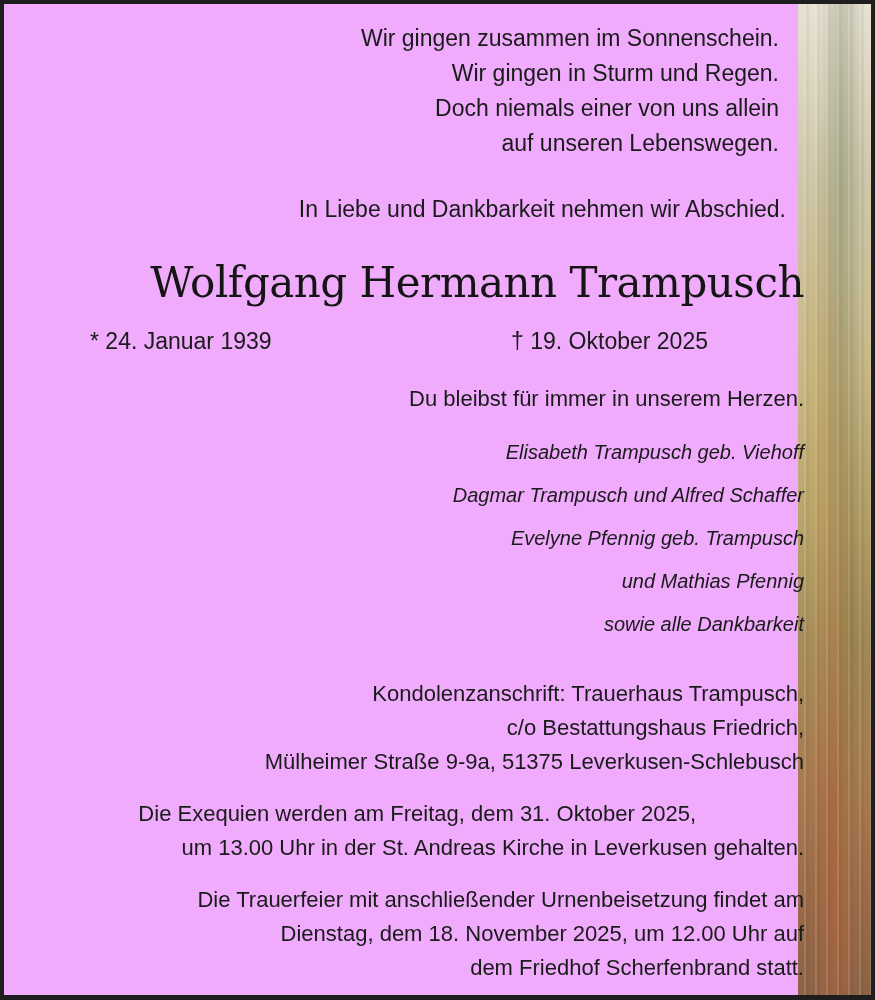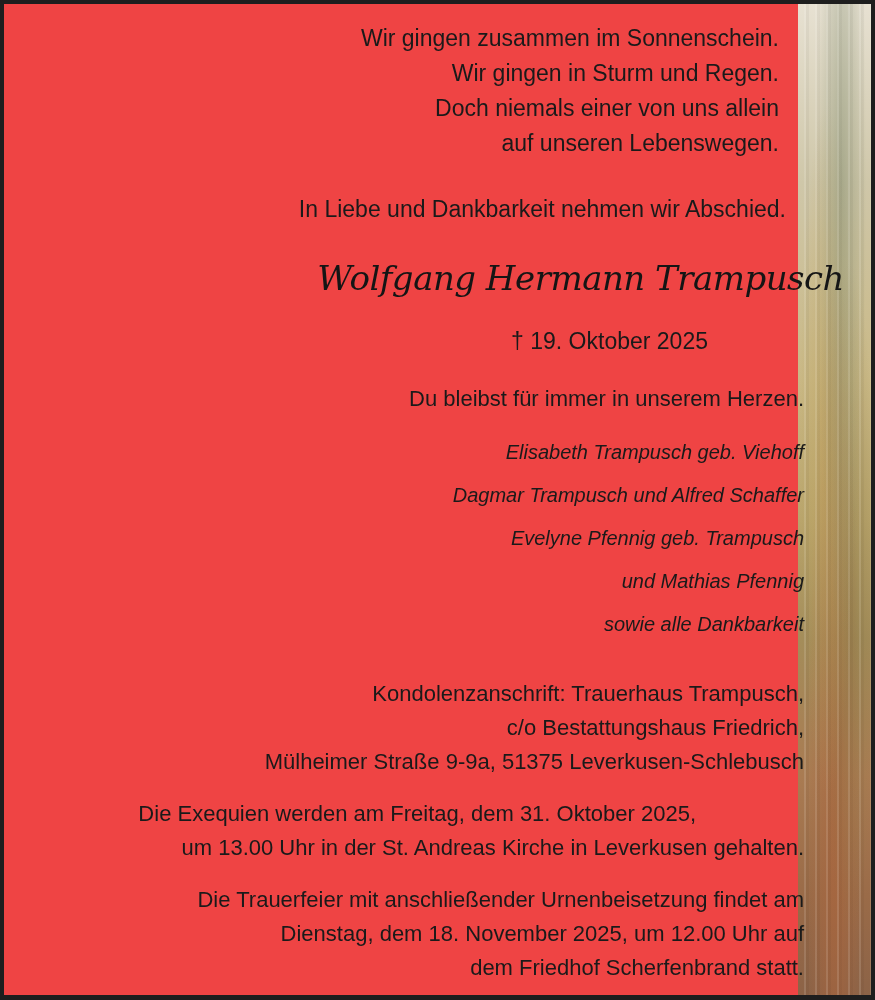--- a/index.html
+++ b/index.html
@@ -4,62 +4,63 @@
 <style>
   html, body { margin: 0; padding: 0; }
   body {
     width: 875px; height: 1000px; background: #1e1e1e;
     position: relative; overflow: hidden;
     font-family: "Liberation Sans", "DejaVu Sans", sans-serif;
     color: #1a1a1a;
   }
   .frame {
     position: absolute; left: 4px; top: 4px; width: 867px; height: 991px;
-    background: #ef4444; overflow: hidden;
+    background: #f0abfc; overflow: hidden;
   }
   .forest {
     position: absolute; left: 794px; top: 0; width: 73px; height: 991px;
     background:
       radial-gradient(ellipse at 60% 18%, rgba(130,140,110,0.5), transparent 40%),
       radial-gradient(ellipse at 40% 45%, rgba(190,160,90,0.55), transparent 45%),
       radial-gradient(ellipse at 70% 60%, rgba(140,120,70,0.5), transparent 40%),
       radial-gradient(ellipse at 50% 85%, rgba(170,100,60,0.7), transparent 50%),
       linear-gradient(180deg, #e7e1d2 0%, #cfc7a9 18%, #c9b885 38%, #b9a56c 52%, #a48d5a 64%, #a97b52 78%, #9a6b48 90%, #8c6347 100%);
   }
   .forest::before {
     content: ""; position: absolute; inset: 0;
     background: repeating-linear-gradient(90deg, rgba(255,255,255,0.0) 0 6px, rgba(255,255,255,0.12) 6px 8px, rgba(0,0,0,0.04) 8px 11px);
   }
   .line { position: absolute; left: 0; width: 794px; text-align: right; white-space: nowrap; }
   .poem { font-size: 23px; line-height: 35px; }
   .poem .line { text-align: right; width: 775px; }
   .std { font-size: 22px; }
   .name {
-    font-family: "DejaVu Serif", serif; font-style: italic; font-size: 34px;
-    letter-spacing: -0.5px; color: #151515; margin-left: 40px;
+    font-family: "DejaVu Serif", serif; font-size: 42px;
+    letter-spacing: -0.5px; color: #151515;
   }
   .family { font-style: italic; font-size: 20px; }
 </style>
 </head>
 <body>
 
 <div class="frame">
   <div class="forest"></div>
 
   <div class="poem">
     <div class="line" style="top:17px">Wir gingen zusammen im Sonnenschein.</div>
     <div class="line" style="top:52px">Wir gingen in Sturm und Regen.</div>
     <div class="line" style="top:87px">Doch niemals einer von uns allein</div>
     <div class="line" style="top:122px">auf unseren Lebenswegen.</div>
   </div>
 
   <div class="line std" style="top:192px; width:782px; font-size:23px">In Liebe und Dankbarkeit nehmen wir Abschied.</div>
 
   <div class="line name" style="top:254px; width:800px">Wolfgang Hermann Trampusch</div>
 
+  <div class="std" style="position:absolute; left:86px; top:324px; font-size:23px">* 24. Januar 1939</div>
   <div class="std" style="position:absolute; right:163px; top:324px; font-size:23px">† 19. Oktober 2025</div>
 
   <div class="line std" style="top:382px; width:800px">Du bleibst für immer in unserem Herzen.</div>
 
   <div>
     <div class="line family" style="top:437px; width:800px">Elisabeth Trampusch geb. Viehoff</div>
     <div class="line family" style="top:480px; width:800px">Dagmar Trampusch und Alfred Schaffer</div>
     <div class="line family" style="top:523px; width:800px">Evelyne Pfennig geb. Trampusch</div>
     <div class="line family" style="top:566px; width:800px">und Mathias Pfennig</div>
     <div class="line family" style="top:609px; width:800px">sowie alle Dankbarkeit</div>

